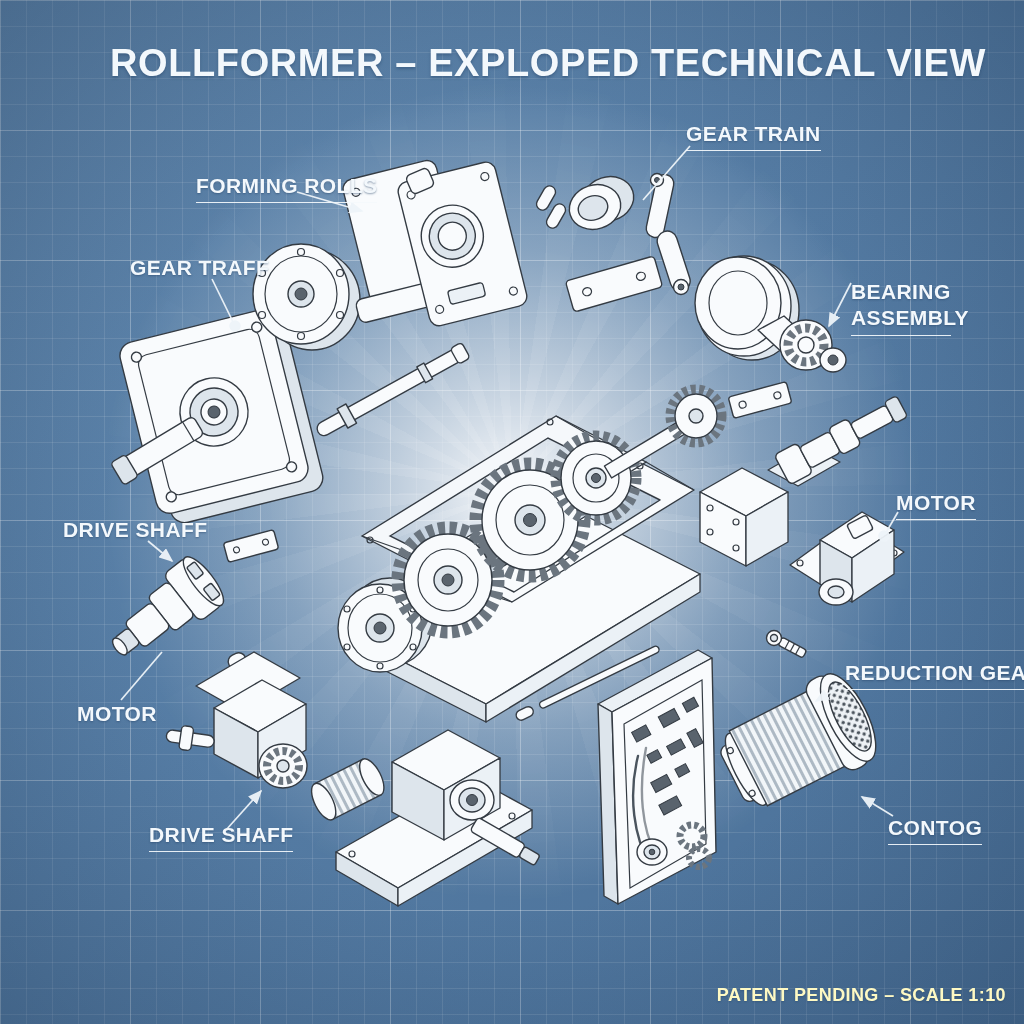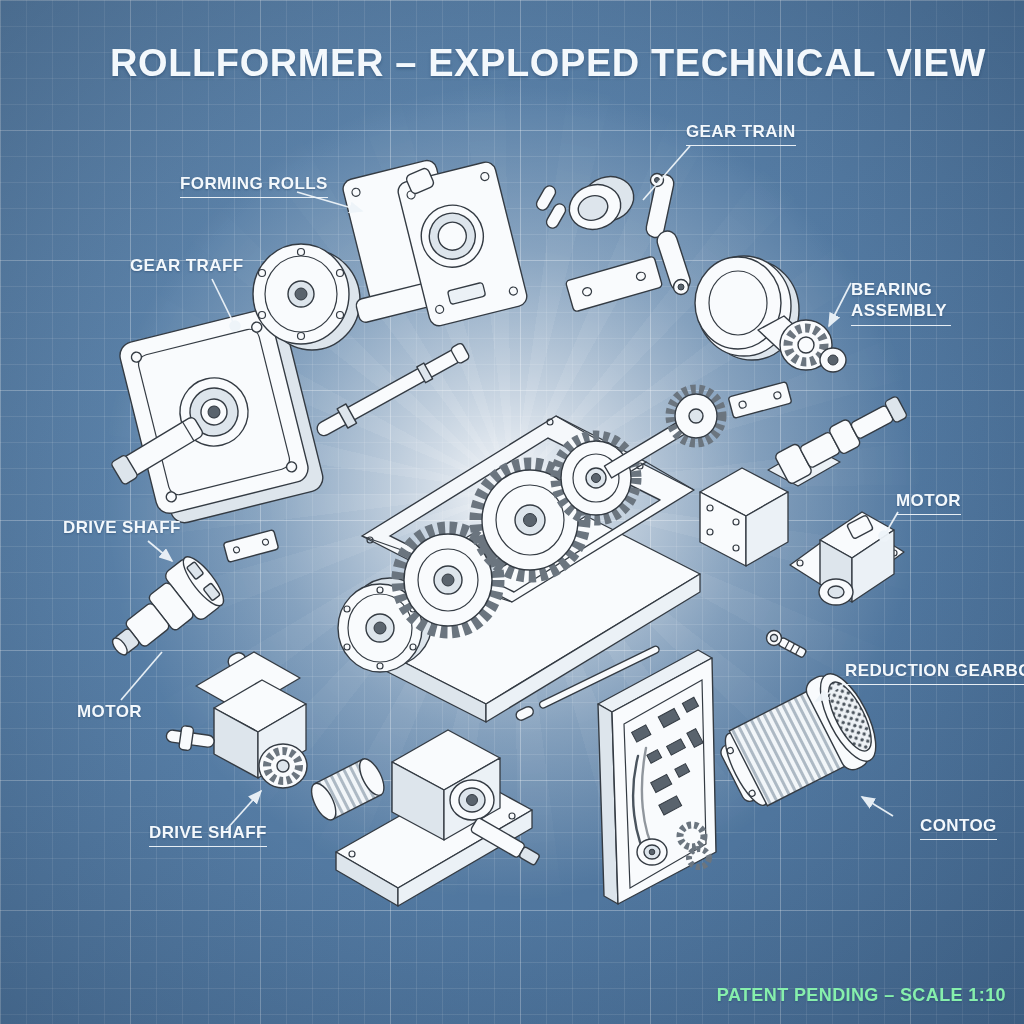--- a/index.html
+++ b/index.html
@@ -22,24 +22,24 @@
     linear-gradient(to bottom,rgba(255,255,255,.26) 1px,transparent 1px),
     linear-gradient(to right,rgba(255,255,255,.13) 1px,transparent 1px),
     linear-gradient(to bottom,rgba(255,255,255,.13) 1px,transparent 1px);
     background-size:130px 130px,130px 130px,26px 26px,26px 26px;}
   .bg-vignette{position:absolute;inset:0;
     background:radial-gradient(circle at 50% 50%,rgba(0,0,0,0) 55%,rgba(25,48,75,.30) 100%);}
 
   .title{position:absolute;top:42px;left:0;width:100%;text-align:center;
     color:#f3f8fc;font-size:38px;font-weight:700;letter-spacing:.6px;
     text-shadow:0 2px 3px rgba(38,68,104,.45);padding-left:36px;}
-  .footer{position:absolute;top:985px;right:18px;color:#86efac;font-size:18px;
+  .footer{position:absolute;top:985px;right:18px;color:#fef9c3;font-size:18px;
     font-weight:600;letter-spacing:.4px;text-shadow:0 1px 2px rgba(38,68,104,.45);}
 
-  .callout{position:absolute;color:#f3f8fc;font-size:17px;font-weight:600;
+  .callout{position:absolute;color:#f3f8fc;font-size:21px;font-weight:600;
     letter-spacing:.4px;line-height:1.25;text-shadow:0 1px 2px rgba(38,68,104,.5);
     white-space:nowrap;}
   .callout.u{border-bottom:1.6px solid rgba(244,249,252,.92);padding-bottom:3px;}
   .callout.wrap{white-space:normal;width:100px;margin-top:36px;}
 
   svg{position:absolute;left:0;top:0;}
   .pp{fill:#f9fbfd;stroke:#343b43;stroke-width:1.4;stroke-linejoin:round;}
   .sh{fill:#dde5ec;stroke:#343b43;stroke-width:1.4;stroke-linejoin:round;}
   .sh2{fill:#ebf1f6;stroke:#343b43;stroke-width:1.3;stroke-linejoin:round;}
   .ln{fill:none;stroke:#343b43;stroke-width:1.2;}
@@ -410,24 +410,24 @@
       <path d="M121,700 L162,652" class="leader"></path>
       <path d="M844,684 L816,701" class="leader" marker-end="url(#arr)"></path>
       <path d="M226,830 L261,791" class="leader" marker-end="url(#arr)"></path>
       <path d="M893,816 L862,797" class="leader" marker-end="url(#arr)"></path>
     </g>
   </svg>
 
   <div class="title">ROLLFORMER – EXPLOPED TECHNICAL VIEW</div>
 
   <div class="callout u" style="left:686px;top:121px;">GEAR TRAIN</div>
-  <div class="callout u" style="left:180px;top:173px;">FORMING ROLLS</div>
+  <div class="callout u" style="left:196px;top:173px;">FORMING ROLLS</div>
   <div class="callout" style="left:130px;top:255px;">GEAR TRAFF</div>
   <div class="callout u wrap" style="left:851px;top:243px;">BEARING ASSEMBLY</div>
   <div class="callout u" style="left:896px;top:490px;">MOTOR</div>
   <div class="callout" style="left:63px;top:517px;">DRIVE SHAFF</div>
   <div class="callout" style="left:77px;top:701px;">MOTOR</div>
   <div class="callout u" style="left:845px;top:660px;">REDUCTION GEARBOX</div>
   <div class="callout u" style="left:149px;top:822px;">DRIVE SHAFF</div>
-  <div class="callout u" style="left:920px;top:815px;">CONTOG</div>
+  <div class="callout u" style="left:888px;top:815px;">CONTOG</div>
 
   <div class="footer">PATENT PENDING – SCALE 1:10</div>
 </div>
 
 </body></html>

